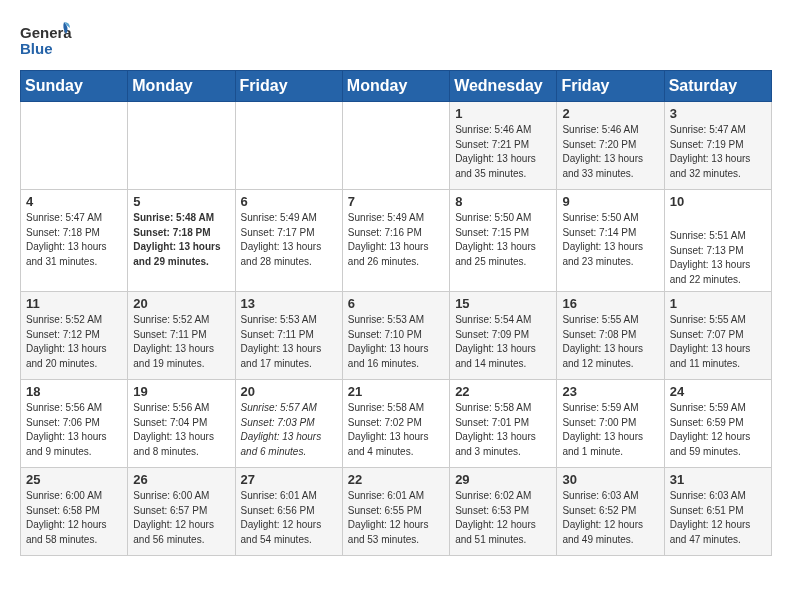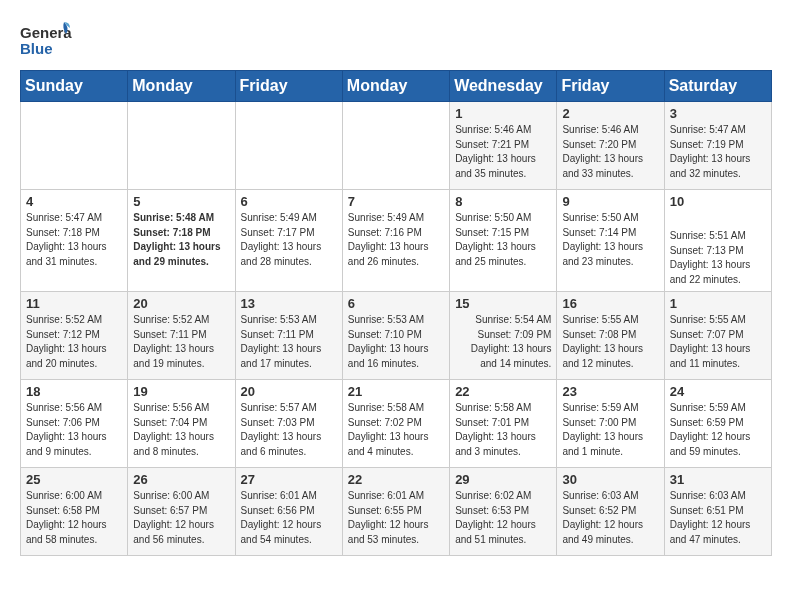--- a/index.html
+++ b/index.html
@@ -211,21 +211,21 @@
         </td>
         <td>
           <span class="day-number">6</span>
           <div class="day-info" style="white-space: pre-line;">Sunrise: 5:53 AM
 Sunset: 7:10 PM
 Daylight: 13 hours
 and 16 minutes.</div>
         </td>
         <td>
           <span class="day-number">15</span>
-          <div class="day-info" style="white-space: pre-line; text-align: right;">Sunrise: 5:54 AM
+          <div class="day-info" style="white-space: pre-line;">Sunrise: 5:54 AM
 Sunset: 7:09 PM
 Daylight: 13 hours
 and 14 minutes.</div>
         </td>
         <td>
           <span class="day-number">16</span>
           <div class="day-info" style="white-space: pre-line;">Sunrise: 5:55 AM
 Sunset: 7:08 PM
 Daylight: 13 hours
 and 12 minutes.</div>
@@ -248,21 +248,21 @@
         </td>
         <td>
           <span class="day-number">19</span>
           <div class="day-info" style="white-space: pre-line;">Sunrise: 5:56 AM
 Sunset: 7:04 PM
 Daylight: 13 hours
 and 8 minutes.</div>
         </td>
         <td>
           <span class="day-number">20</span>
-          <div class="day-info" style="white-space: pre-line;">Sunrise: 5:57 AM
+          <div class="day-info" style="white-space: pre-line; font-style: italic;">Sunrise: 5:57 AM
 Sunset: 7:03 PM
 Daylight: 13 hours
 and 6 minutes.</div>
         </td>
         <td>
           <span class="day-number">21</span>
           <div class="day-info" style="white-space: pre-line;">Sunrise: 5:58 AM
 Sunset: 7:02 PM
 Daylight: 13 hours
 and 4 minutes.</div>

